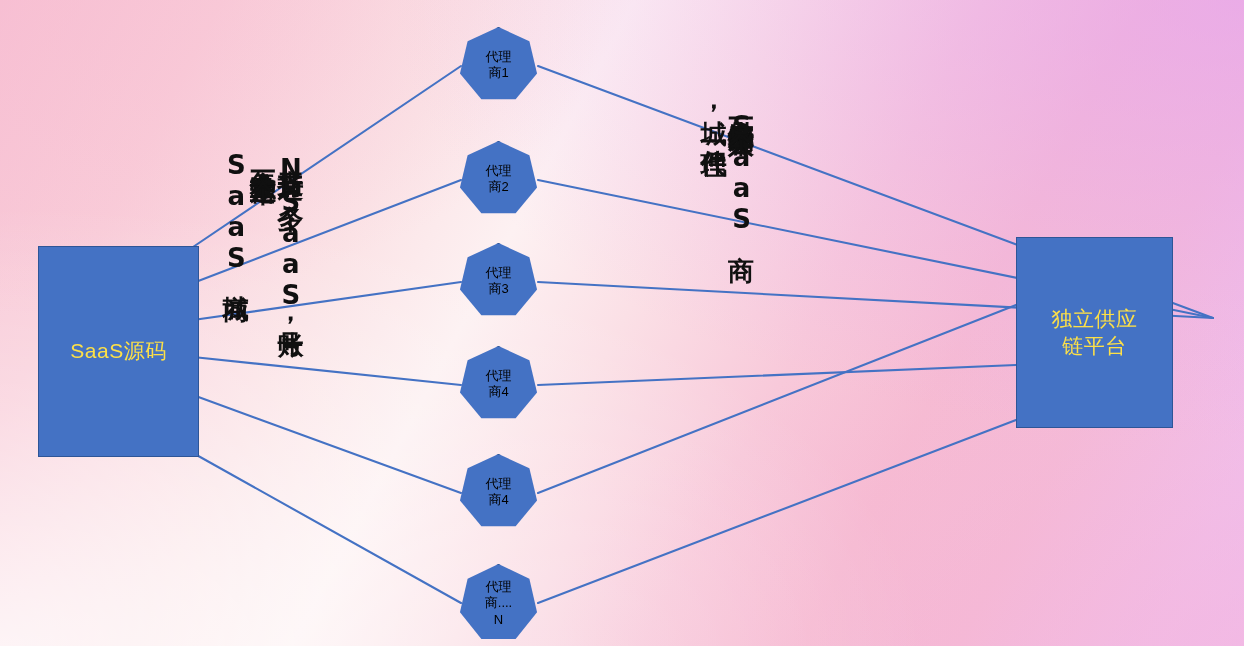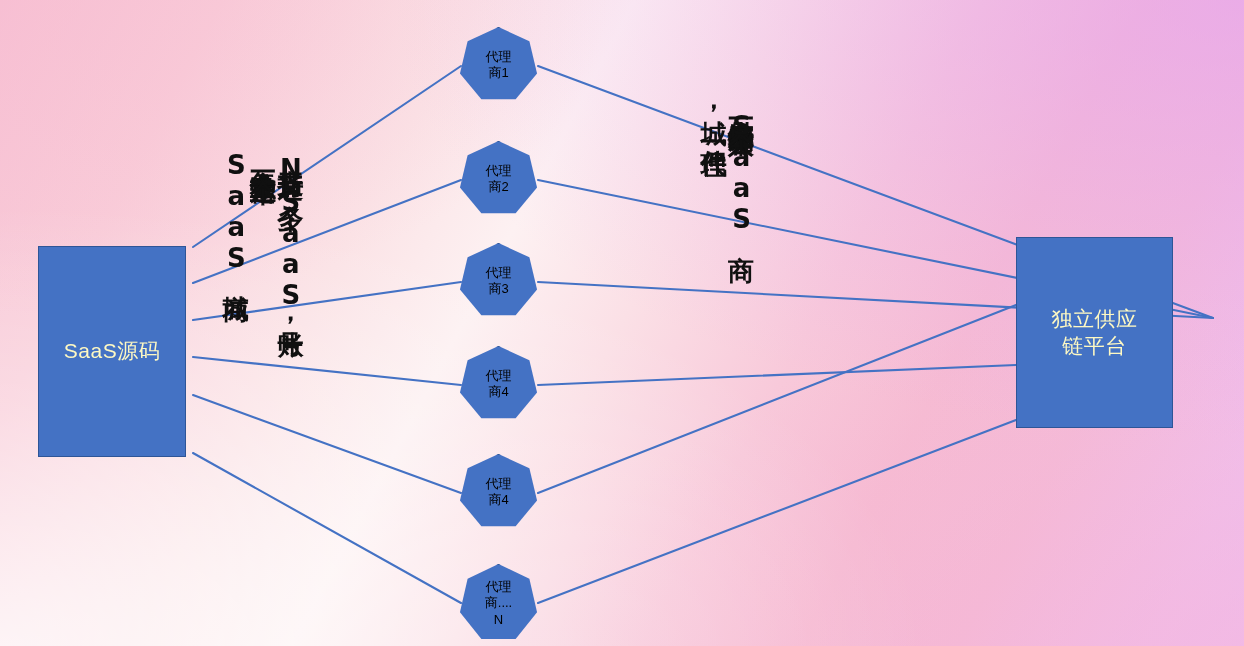--- a/index.html
+++ b/index.html
@@ -45,27 +45,27 @@
   }
   .node-rect {
     position: absolute;
     background: #4472c4;
     border: 1.6px solid #2e5597;
     box-sizing: border-box;
     display: flex;
     align-items: center;
     justify-content: center;
     text-align: center;
-    color: #fef9c3;
+    color: #fde047;
     line-height: 1.28;
     letter-spacing: 0.5px;
   }
   #node-saas-source {
     left: 38px; top: 246px;
-    width: 148px; height: 211px;
+    width: 161px; height: 211px;
     font-size: 21px;
   }
   #node-supply-platform {
     left: 1016px; top: 237px;
     width: 157px; height: 191px;
     font-size: 21px;
   }
   .node-hept {
     position: absolute;
     width: 79px;

